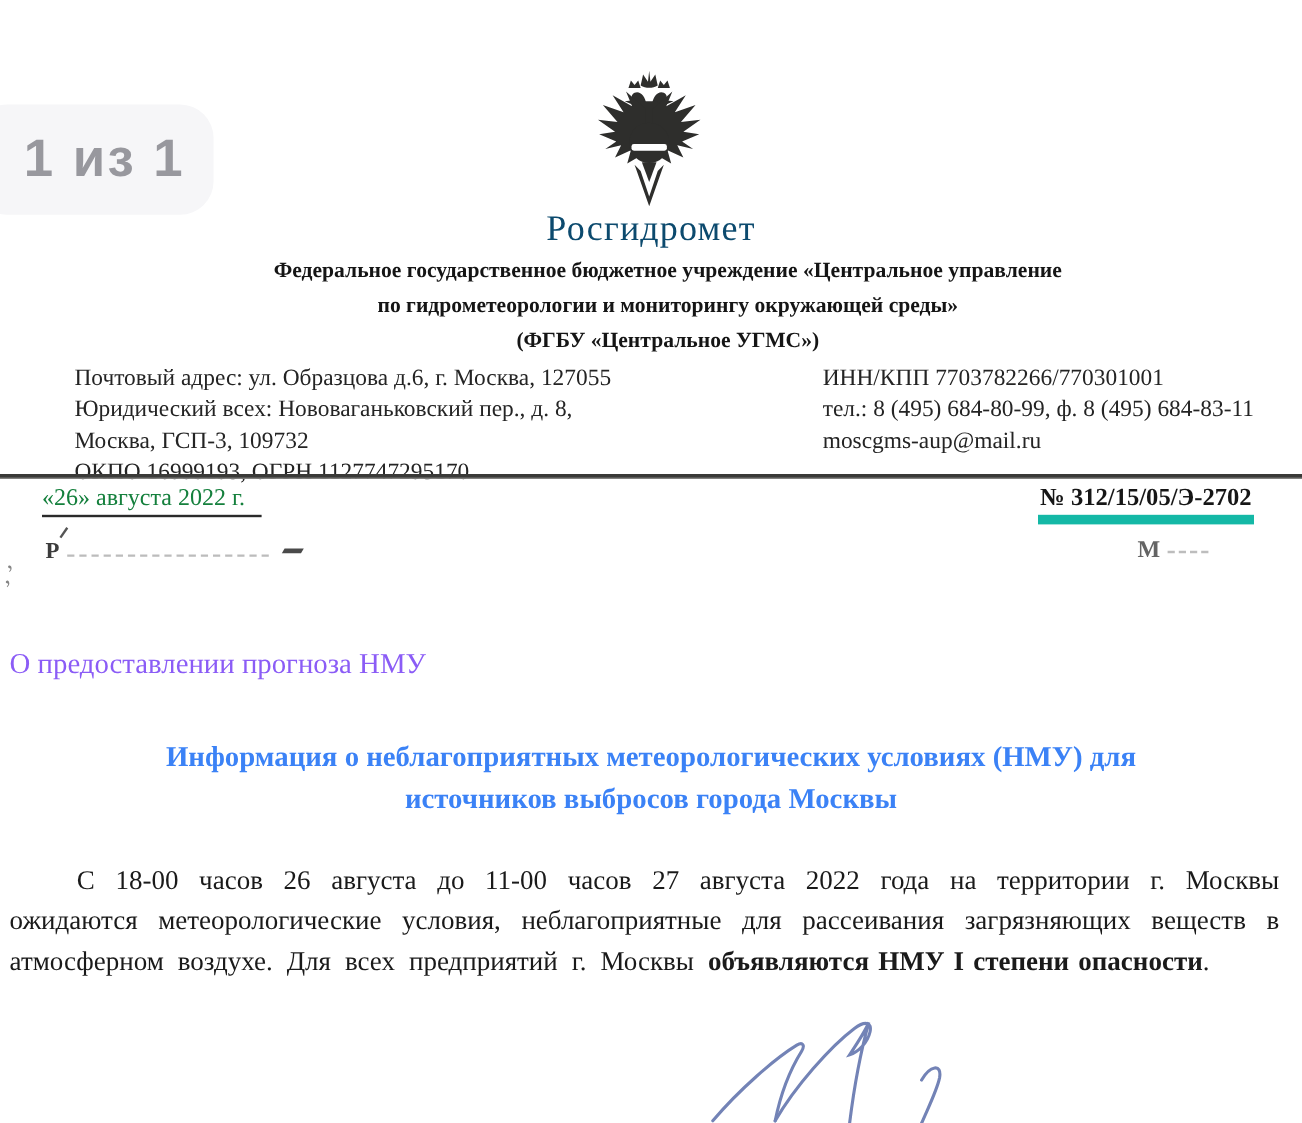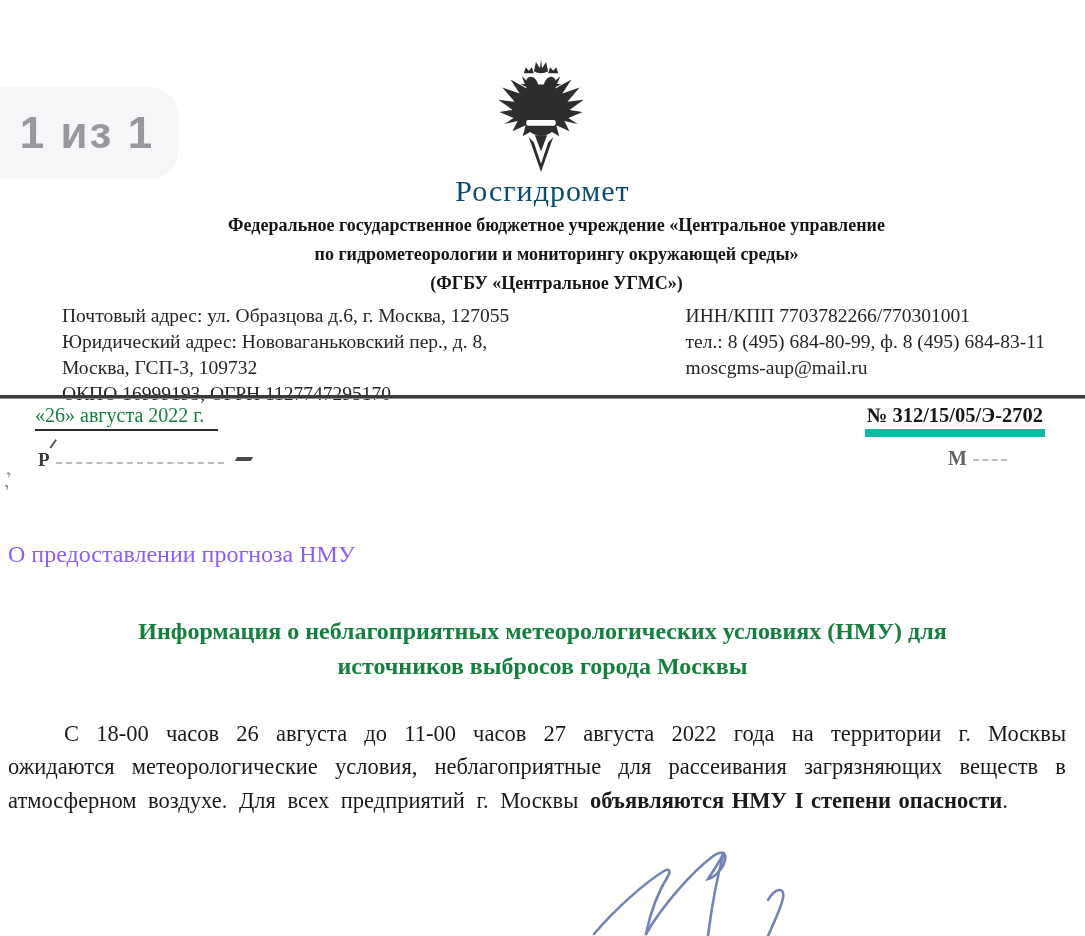--- a/index.html
+++ b/index.html
@@ -88,21 +88,21 @@
     transform:rotate(-20deg);opacity:.8;
   }
   
   .subject{
     position:absolute;top:541px;left:8px;
     font-size:24px;color:#8b5cf6;
   }
   
   .doc-title{
     position:absolute;top:614px;left:0;width:100%;
-    text-align:center;font-weight:bold;font-size:24px;line-height:35px;color:#15803d;
+    text-align:center;font-weight:bold;font-size:24px;line-height:35px;color:#3b82f6;
   }
   
   .doc-body{
     position:absolute;top:694px;left:8px;width:1058px;
     font-size:22.5px;line-height:33.5px;color:#1a1a1a;
     text-align:justify;text-align-last:left;
     text-indent:56px;word-spacing:6px;
   }
   .doc-body .bold{font-weight:bold;word-spacing:2px;}
   
@@ -147,21 +147,21 @@
 
 <div class="agency">Росгидромет</div>
 <div class="org">
   <div>Федеральное государственное бюджетное учреждение «Центральное управление</div>
   <div>по гидрометеорологии и мониторингу окружающей среды»</div>
   <div>(ФГБУ «Центральное УГМС»)</div>
 </div>
 
 <div class="contacts-left">
   <div>Почтовый адрес: ул. Образцова д.6, г. Москва, 127055</div>
-  <div>Юридический адрес: Нововаганьковский пер., д. 8,</div>
+  <div>Юридический всех: Нововаганьковский пер., д. 8,</div>
   <div>Москва, ГСП-3, 109732</div>
   <div>ОКПО 16999193, ОГРН  1127747295170</div>
 </div>
 <div class="contacts-right">
   <div>ИНН/КПП  7703782266/770301001</div>
   <div>тел.: 8 (495) 684-80-99, ф. 8 (495) 684-83-11</div>
   <div>moscgms-aup@mail.ru</div>
 </div>
 
 <div class="rule"></div>

